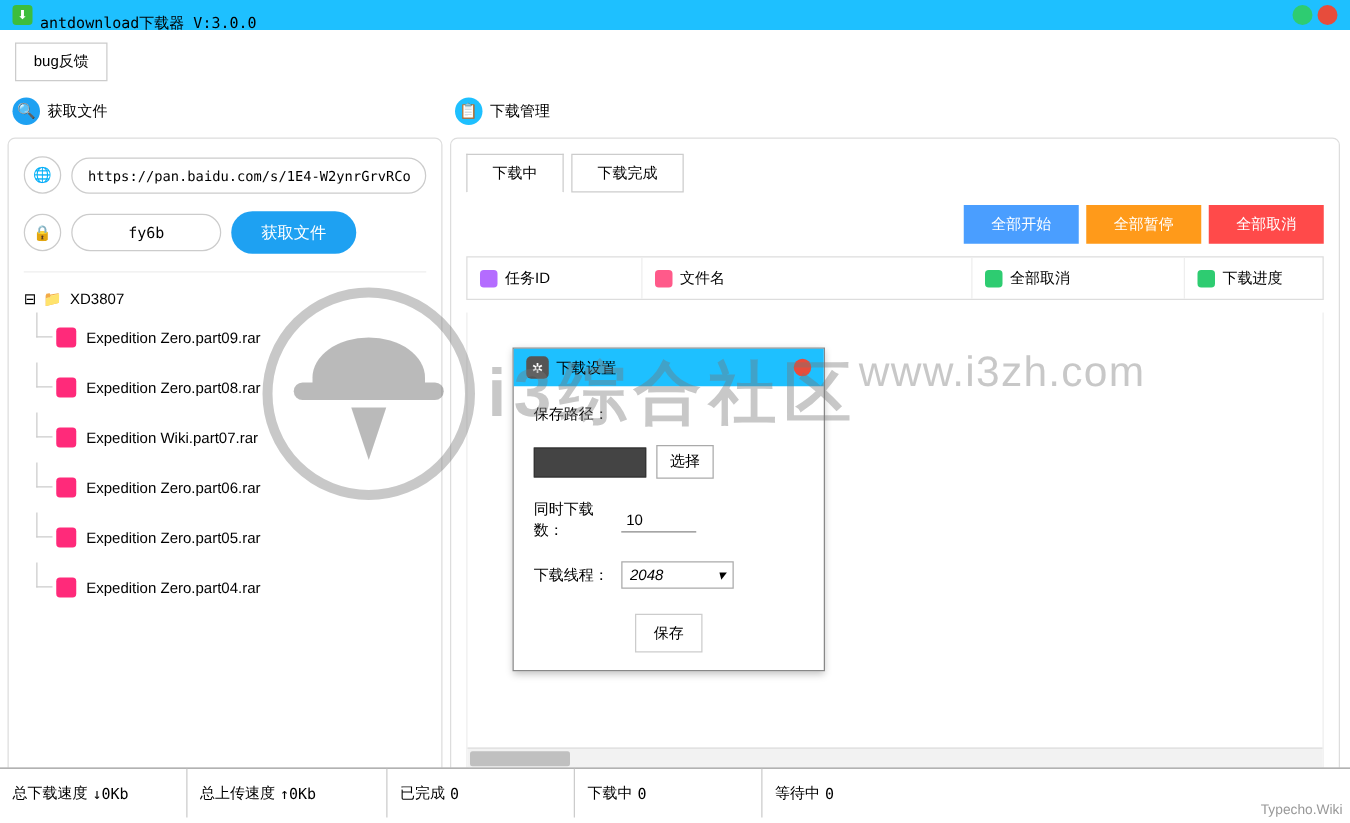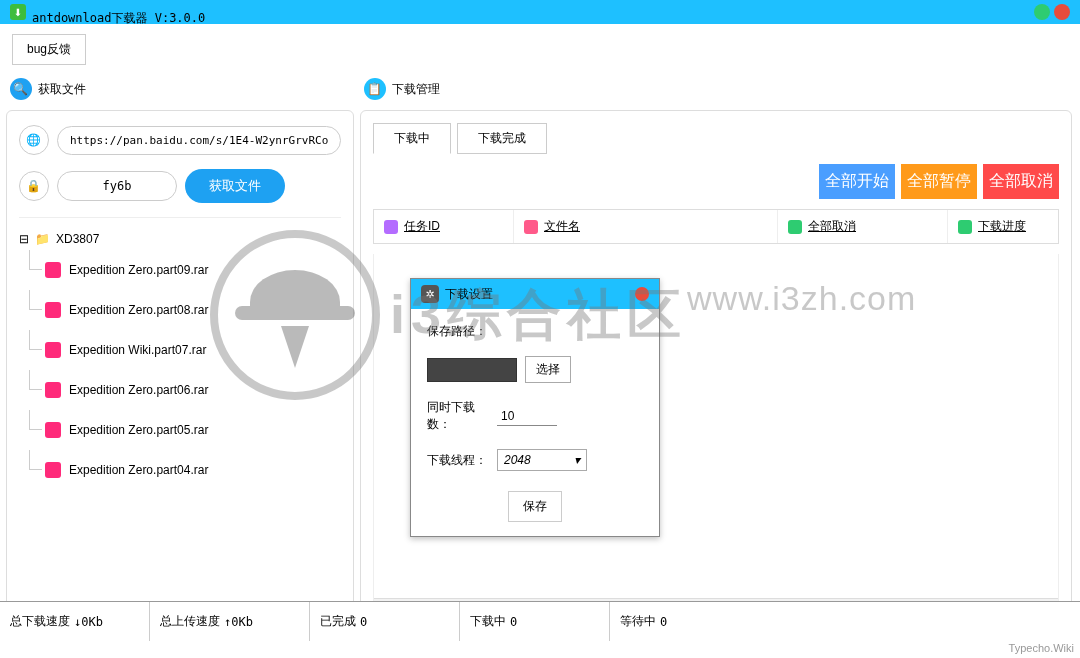--- a/index.html
+++ b/index.html
@@ -38,26 +38,26 @@
 .tree-item::before { content:''; position:absolute; left:-16px; top:0; bottom:50%; border-left:1px solid #ccc; border-bottom:1px solid #ccc; width:12px; }
 .file-icon { width:16px; height:16px; background:#ff2a7a; border-radius:3px; display:inline-block; }
 
 
 .panel-right { flex:1; padding:0 8px 0 0; display:flex; flex-direction:column; }
 .right-box { border:1px solid #ddd; border-radius:6px; flex:1; display:flex; flex-direction:column; padding:12px; gap:10px; position:relative; overflow:hidden; }
 .tabs { display:flex; gap:6px; }
 .tab { border:1px solid #ccc; padding:6px 20px; background:#fff; cursor:pointer; }
 .tab.active { border-bottom:1px solid #fff; }
 .action-row { display:flex; justify-content:flex-end; gap:6px; }
-.act-btn { border:none; color:#fff; padding:7px 6px; cursor:pointer; font-size:16px; }
+.act-btn { border:none; color:#fff; padding:7px 22px; cursor:pointer; font-size:12px; }
 .act-start { background:#4a9eff; }
 .act-pause { background:#ff9a1a; }
 .act-cancel { background:#ff4a4a; }
 .table-head { display:flex; border:1px solid #ddd; }
-.th { padding:8px 10px; display:flex; align-items:center; gap:6px; border-right:1px solid #eee;text-decoration:underline; }
+.th { padding:8px 10px; display:flex; align-items:center; gap:6px; border-right:1px solid #eee; }
 .th:last-child { border-right:none; }
 .th-icon { width:14px; height:14px; border-radius:3px; display:inline-block; }
 .table-body { flex:1; border:1px solid #eee; border-top:none; position:relative; }
 .hscroll { position:absolute; bottom:0; left:0; right:0; height:16px; background:#f2f2f2; border-top:1px solid #ddd; }
 .hscroll-thumb { position:absolute; left:2px; top:2px; height:12px; width:80px; background:#c0c0c0; border-radius:2px; }
 
 
 .dialog { position:absolute; left:410px; top:278px; width:250px; background:#fff; border:1px solid #888; box-shadow:0 2px 6px rgba(0,0,0,0.25); z-index:10; }
 .dlg-title { background:#1ec0ff; padding:6px 10px; display:flex; align-items:center; gap:6px; justify-content:space-between; }
 .dlg-title-left { display:flex; align-items:center; gap:6px; }
@@ -76,21 +76,21 @@
 .watermark { position:absolute; left:210px; top:230px; z-index:30; pointer-events:none; opacity:0.4; display:flex; align-items:center; gap:10px; }
 .wm-circle { width:170px; height:170px; border:8px solid #777; border-radius:50%; display:flex; align-items:center; justify-content:center; position:relative; }
 .wm-hat { width:90px; height:40px; background:#555; border-radius:50% 50% 0 0 / 80% 80% 0 0; position:absolute; top:32px; }
 .wm-brim { width:120px; height:14px; background:#555; border-radius:8px; position:absolute; top:68px; }
 .wm-tie { position:absolute; top:88px; width:0; height:0; border-left:14px solid transparent; border-right:14px solid transparent; border-top:42px solid #555; }
 .wm-text { display:flex; color:#777; }
 .wm-cn { font-size:54px; font-weight:bold; letter-spacing:6px; }
 .wm-en { font-size:34px; letter-spacing:1px; }
 
 
-.statusbar { position:absolute; left:0; right:0; bottom:17px; height:40px; border-top:1px solid #999; display:flex; align-items:center; background:#fff; }
+.statusbar { position:absolute; left:0; right:0; bottom:4px; height:40px; border-top:1px solid #999; display:flex; align-items:center; background:#fff; }
 .status-seg { display:flex; align-items:center; gap:4px; padding:0 10px; border-right:1px solid #ccc; height:100%; }
 .status-val { font-family:monospace; }
 .watermark-br { position:absolute; right:6px; bottom:4px; color:#999; font-size:11px; z-index:40; }
 </style>
 </head>
 <body>
 
 <div class="titlebar">
   <div class="titlebar-left">
     <span class="app-icon">⬇</span>

